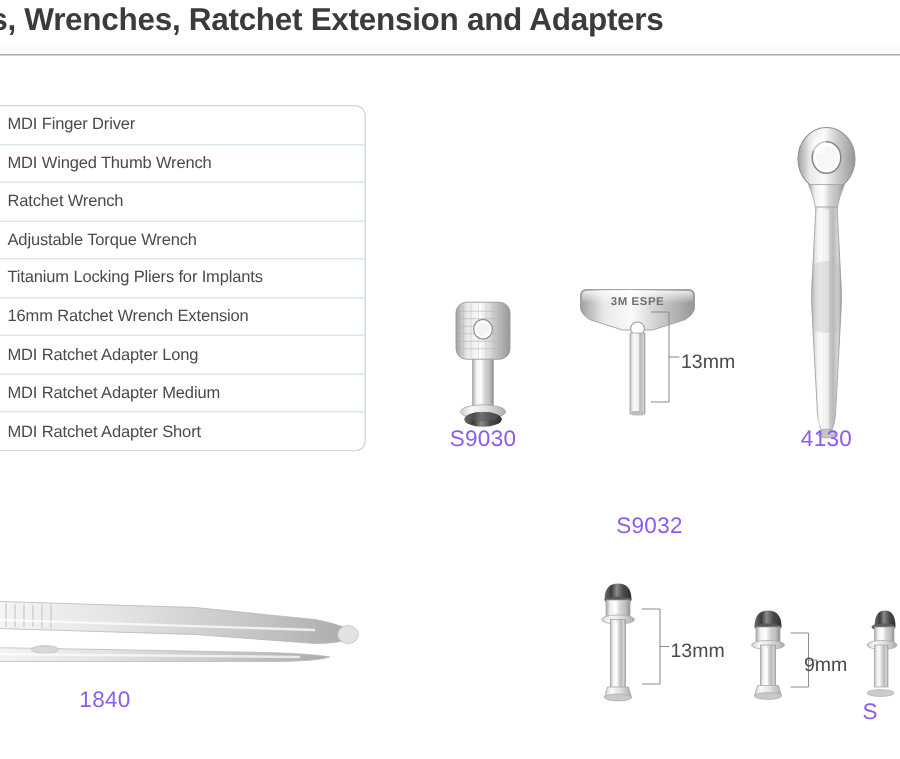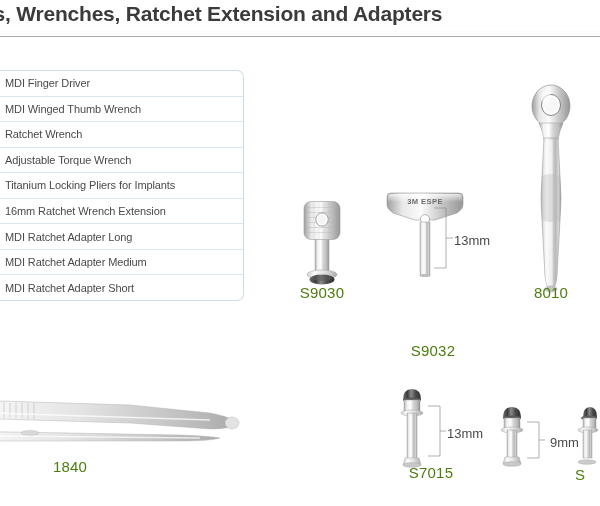--- a/index.html
+++ b/index.html
@@ -48,21 +48,21 @@
     font-size:11px;
     color:#4a4a4a;
     white-space:nowrap;
     letter-spacing:-0.1px;
   }
 
   
   .prod{position:absolute;}
   .prod-label{
     position:absolute;left:0;width:100%;
-    text-align:center;font-size:15px;color:#4d7c0f;
+    text-align:center;font-size:15px;color:#8b5cf6;
     letter-spacing:0.2px;white-space:nowrap;
   }
   .art{position:absolute;left:0;top:0;width:100%;height:100%;}
 
   
   .dim{position:absolute;font-size:13px;color:#4a4a4a;white-space:nowrap;}
 
   
   svg{display:block;overflow:visible;}
 </style>
@@ -224,21 +224,21 @@
                L41 196 Q40 208 35 210 Q30 208 29 196
                L26 140 Q24 118 26 96 Z" fill="url(#steel)" stroke="#9b9b9b" stroke-width="0.55"></path>
 
       <path d="M35 60 L35 208" stroke="#ffffff" stroke-width="3.2" opacity="0.55"></path>
       <path d="M30 62 L30 204" stroke="#ffffff" stroke-width="1.4" opacity="0.4"></path>
 
       <path d="M26 96 Q35 92 44 96 L44 140 Q35 144 26 140 Z" fill="#b9b9b9" opacity="0.35"></path>
 
       <ellipse cx="35" cy="209" rx="6" ry="3" fill="#c4c4c4" stroke="#9a9a9a" stroke-width="0.4"></ellipse>
     </svg>
-    <div class="prod-label" style="top:210px;">8010</div>
+    <div class="prod-label" style="top:210px;">4130</div>
   </div>
 
   <div class="prod" style="left:-120px;top:370px;width:370px;height:110px;">
     <svg class="art" viewBox="0 0 370 72">
 
       <path d="M8 18 L120 12 L250 16 L330 24 Q352 28 356 34 Q352 40 330 40 L250 34 L120 30 L8 26 Z" fill="url(#steelSoft)" stroke="#b4b4b4" stroke-width="0.5"></path>
 
       <g stroke="#bfbfbf" stroke-width="0.7" opacity="0.95">
         <line x1="64" y1="13" x2="64" y2="29"></line>
           <line x1="70" y1="13" x2="70" y2="29"></line>
@@ -300,40 +300,39 @@
 
       <path d="M17 72 L31 72 L33 79 L15 79 Z" fill="url(#steelSoft)" stroke="#a4a4a4" stroke-width="0.5"></path>
       <ellipse cx="24" cy="79" rx="9" ry="2.3" fill="#c9c9c9" stroke="#a0a0a0" stroke-width="0.4"></ellipse>
     </svg>
 
     <svg style="position:absolute;left:38px;top:26px;width:34px;height:54px;overflow:visible" viewBox="0 0 34 54">
       <path d="M2 2 L14 2 M14 2 L14 52 M2 52 L14 52" fill="none" stroke="#8c8c8c" stroke-width="0.7"></path>
       <line x1="14" y1="27" x2="20" y2="27" stroke="#8c8c8c" stroke-width="0.7"></line>
     </svg>
     <div class="dim" style="left:59px;top:48px;">13mm</div>
-    <div class="prod-label" style="top:86px;">S7015</div>
   </div>
 
   <div class="prod" style="left:489px;top:396px;width:86px;height:88px;">
     <svg class="art" viewBox="0 0 86 70">
       <path d="M14 13 Q14 2 23 2 Q32 2 32 13 Z" fill="url(#tipDark)"></path>
       <ellipse cx="23" cy="13" rx="9" ry="2.4" fill="#595959"></ellipse>
       <rect x="15" y="13" width="16" height="11" fill="url(#steel2)" stroke="#a2a2a2" stroke-width="0.5"></rect>
       <ellipse cx="23" cy="25" rx="11" ry="3" fill="url(#steelSoft)" stroke="#a5a5a5" stroke-width="0.5"></ellipse>
       <rect x="18" y="25" width="10" height="30" fill="url(#steel)" stroke="#a0a0a0" stroke-width="0.5"></rect>
       <line x1="22" y1="27" x2="22" y2="53" stroke="#ffffff" stroke-width="2" opacity="0.65"></line>
       <path d="M16 52 L30 52 L32 59 L14 59 Z" fill="url(#steelSoft)" stroke="#a4a4a4" stroke-width="0.5"></path>
       <ellipse cx="23" cy="59" rx="9" ry="2.3" fill="#c9c9c9" stroke="#a0a0a0" stroke-width="0.4"></ellipse>
     </svg>
 
     <svg style="position:absolute;left:36px;top:24px;width:34px;height:40px;overflow:visible" viewBox="0 0 34 40">
       <path d="M2 2 L14 2 M14 2 L14 38 M2 38 L14 38" fill="none" stroke="#8c8c8c" stroke-width="0.7"></path>
       <line x1="14" y1="20" x2="20" y2="20" stroke="#8c8c8c" stroke-width="0.7"></line>
     </svg>
-    <div class="dim" style="left:61px;top:39px;">9mm</div>
+    <div class="dim" style="left:47px;top:39px;">9mm</div>
   </div>
 
   <div class="prod" style="left:583px;top:396px;width:40px;height:88px;">
     <svg class="art" viewBox="0 0 40 70">
       <path d="M0 13 Q0 2 7 2 Q14 2 14 13 Z" fill="url(#tipDark)"></path>
       <ellipse cx="6" cy="13" rx="8" ry="2.4" fill="#5e5e5e"></ellipse>
       <rect x="0" y="13" width="13" height="11" fill="url(#steel2)" stroke="#a6a6a6" stroke-width="0.5"></rect>
       <ellipse cx="5" cy="25" rx="10" ry="3" fill="url(#steelSoft)" stroke="#a8a8a8" stroke-width="0.5"></ellipse>
       <rect x="0" y="25" width="9" height="28" fill="url(#steel)" stroke="#a4a4a4" stroke-width="0.5"></rect>
       <ellipse cx="4" cy="57" rx="9" ry="2.3" fill="#cccccc" stroke="#a4a4a4" stroke-width="0.4"></ellipse>

